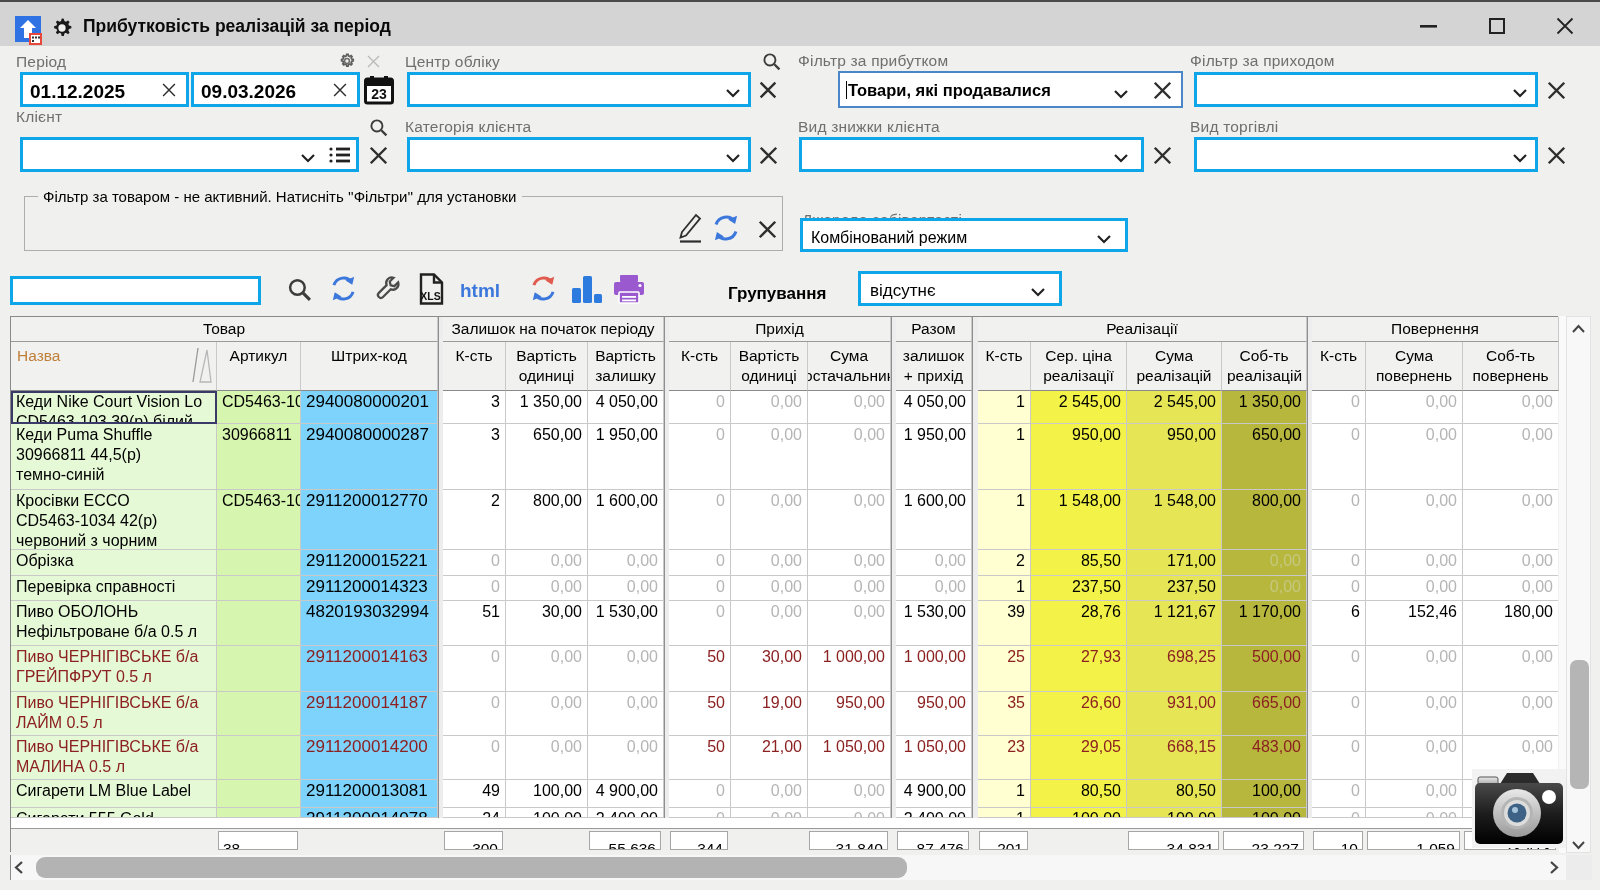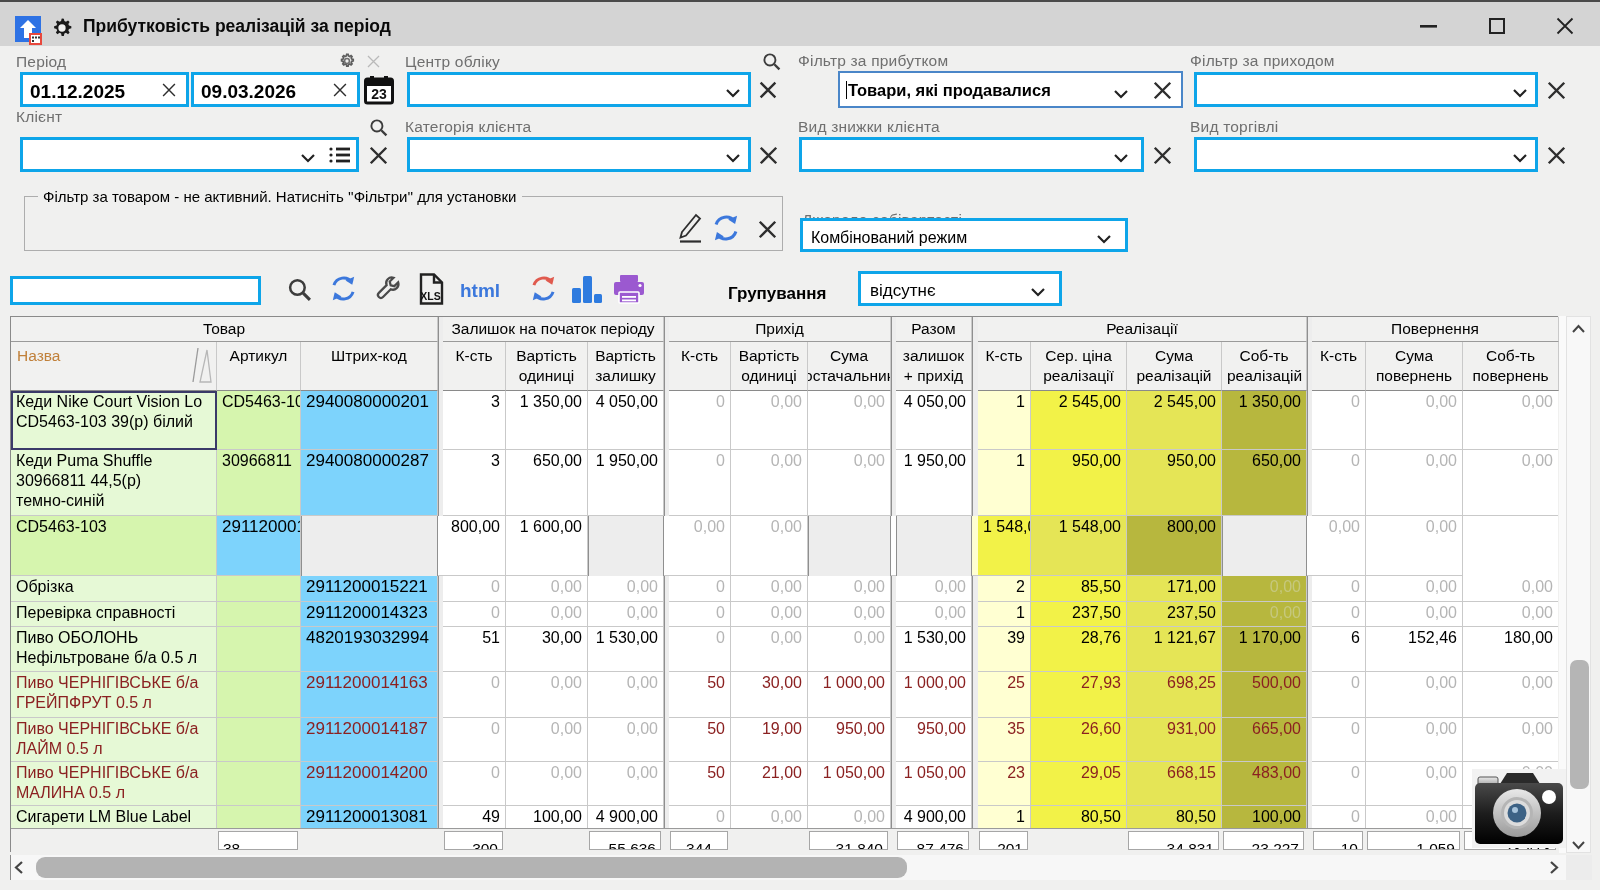--- a/index.html
+++ b/index.html
@@ -272,21 +272,21 @@
       <div class="c ch">К-сть</div>
       <div class="c ch">Сер. ціна<br>реалізації</div>
       <div class="c ch">Сума<br>реалізацій</div>
       <div class="c ch">Соб-ть<br>реалізацій</div>
       <div class="c dv"></div>
       <div class="c ch">К-сть</div>
       <div class="c ch">Сума<br>повернень</div>
       <div class="c ch">Соб-ть<br>повернень</div>
     </div>
 <div style="height:437px;overflow:hidden">
-<div class="trow" style="height:59px">
+<div class="trow" style="height:33px">
         <div class="c cn sel " style="text-align:left">Кеди Nike Court Vision Lo<br>CD5463-103 39(р) білий</div>
         <div class="c ca " style="text-align:left">CD5463-103</div>
         <div class="c cb " style="text-align:left">2940080000201</div>
         <div class="c dv"></div>
         <div class="c w num">3</div>
         <div class="c w num">1 350,00</div>
         <div class="c w num">4 050,00</div>
         <div class="c dv"></div>
         <div class="c w num g0">0</div>
         <div class="c w num g0">0,00</div>
@@ -321,20 +321,21 @@
         <div class="c y1 num">1</div>
         <div class="c y2 num">950,00</div>
         <div class="c y3 num">950,00</div>
         <div class="c y4 num">650,00</div>
         <div class="c dv"></div>
         <div class="c w num g0">0</div>
         <div class="c w num g0">0,00</div>
         <div class="c w num g0">0,00</div>
       </div>
 <div class="trow" style="height:60px">
+        <div class="c cn " style="text-align:left">Кросівки ECCO<br>CD5463-1034 42(р)<br>червоний з чорним</div>
         <div class="c ca " style="text-align:left">CD5463-103</div>
         <div class="c cb " style="text-align:left">2911200012770</div>
         <div class="c dv"></div>
         <div class="c w num">2</div>
         <div class="c w num">800,00</div>
         <div class="c w num">1 600,00</div>
         <div class="c dv"></div>
         <div class="c w num g0">0</div>
         <div class="c w num g0">0,00</div>
         <div class="c w num g0">0,00</div>
@@ -552,21 +553,21 @@
       <div class="tc dvt"></div>
       <div class="tc">
         <div class="tbox" style="text-align:right">300</div>
       </div>
       <div class="tc"></div>
       <div class="tc">
         <div class="tbox" style="text-align:right">55 636</div>
       </div>
       <div class="tc dvt"></div>
       <div class="tc">
-        <div class="tbox" style="text-align:center">344</div>
+        <div class="tbox" style="text-align:right">344</div>
       </div>
       <div class="tc"></div>
       <div class="tc">
         <div class="tbox" style="text-align:right">31 840</div>
       </div>
       <div class="tc dvt"></div>
       <div class="tc">
         <div class="tbox" style="text-align:right">87 476</div>
       </div>
       <div class="tc dvt"></div>

